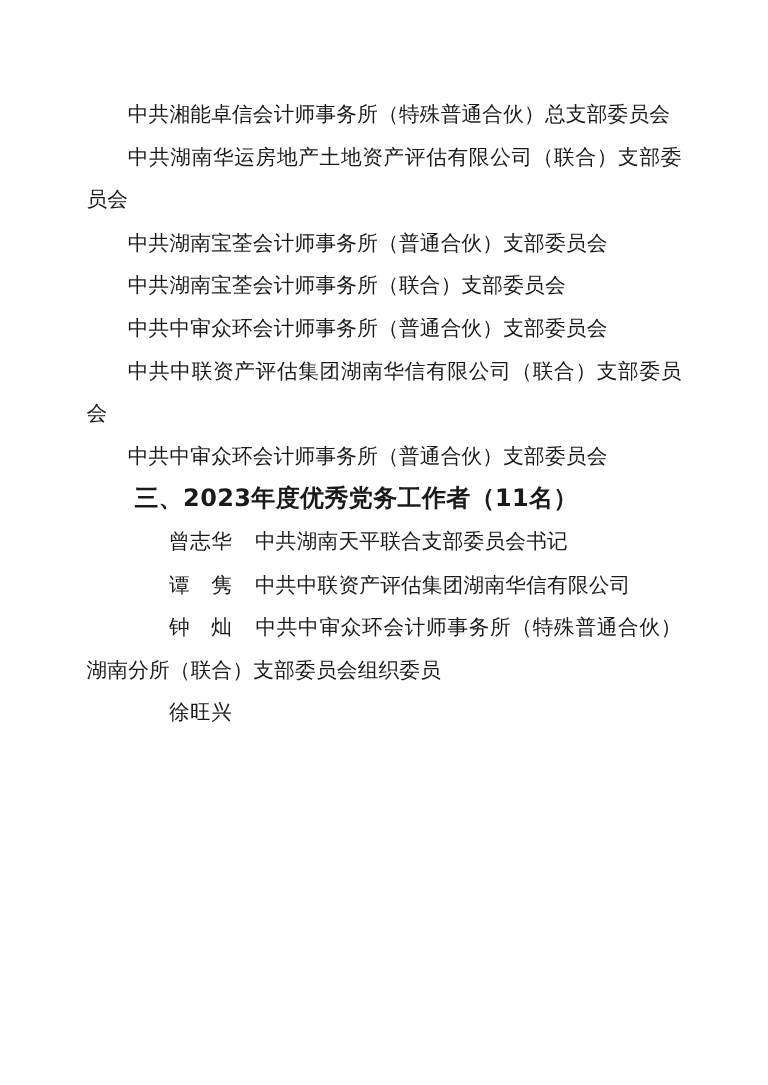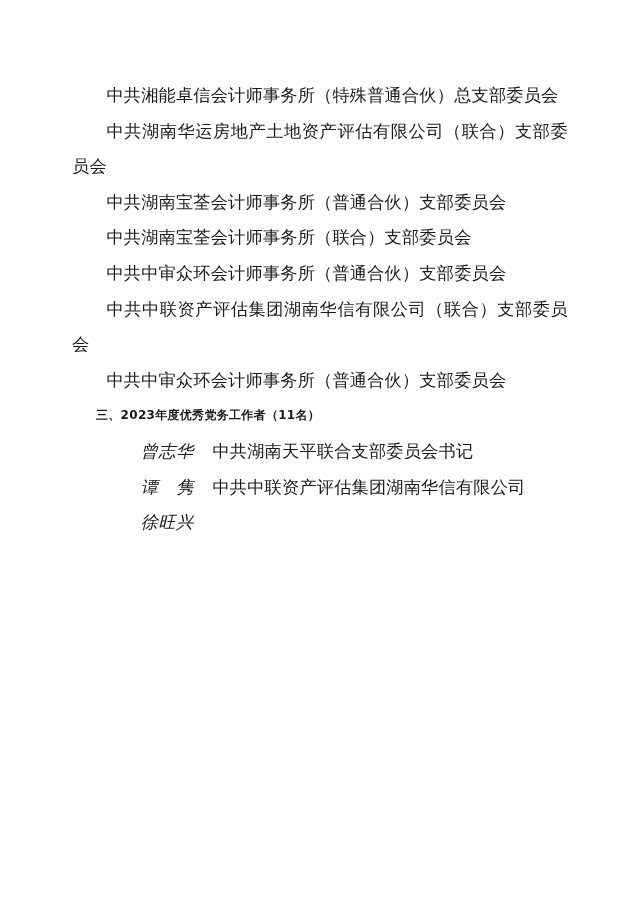--- a/index.html
+++ b/index.html
@@ -35,31 +35,30 @@
   }
   .para.underlined .txt {
     border-bottom: 1.5px solid #c0392b;
     padding-bottom: 1px;
   }
   .section-heading {
     margin: 0;
     text-indent: 2em;
     font-weight: bold;
     font-family: "DejaVu Sans", "Liberation Sans", sans-serif;
-    font-size: 12px;
+    font-size: 20px;
     letter-spacing: 0.3px;
   }
   .person {
     margin: 0;
     text-indent: 2em;
   }
   .person .name {
     display: inline-block;
     letter-spacing: 0.4px;
-    font-style: italic;
   }
   .person .gap {
     display: inline-block;
     width: 1.1em;
   }
 </style>
 </head>
 <body>
 
 <div class="page">
@@ -70,16 +69,17 @@
     <p class="para"><span class="txt">中共湖南宝荃会计师事务所（普通合伙）支部委员会</span></p>
     <p class="para"><span class="txt">中共湖南宝荃会计师事务所（联合）支部委员会</span></p>
     <p class="para"><span class="txt">中共中审众环会计师事务所（普通合伙）支部委员会</span></p>
     <p class="para"><span class="txt">中共中联资产评估集团湖南华信有限公司（联合）支部委员会</span></p>
     <p class="para"><span class="txt">中共中审众环会计师事务所（普通合伙）支部委员会</span></p>
 
     <p class="section-heading">三、2023年度优秀党务工作者（11名）</p>
 
     <p class="person"><span class="name">曾志华</span><span class="gap"></span><span class="org">中共湖南天平联合支部委员会书记</span></p>
     <p class="person"><span class="name">谭　隽</span><span class="gap"></span><span class="org">中共中联资产评估集团湖南华信有限公司</span></p>
+    <p class="person"><span class="name">钟　灿</span><span class="gap"></span><span class="org">中共中审众环会计师事务所（特殊普通合伙）湖南分所（联合）支部委员会组织委员</span></p>
     <p class="person"><span class="name">徐旺兴</span><span class="gap"></span></p>
 
   </div>
 </div>
 
 </body></html>

